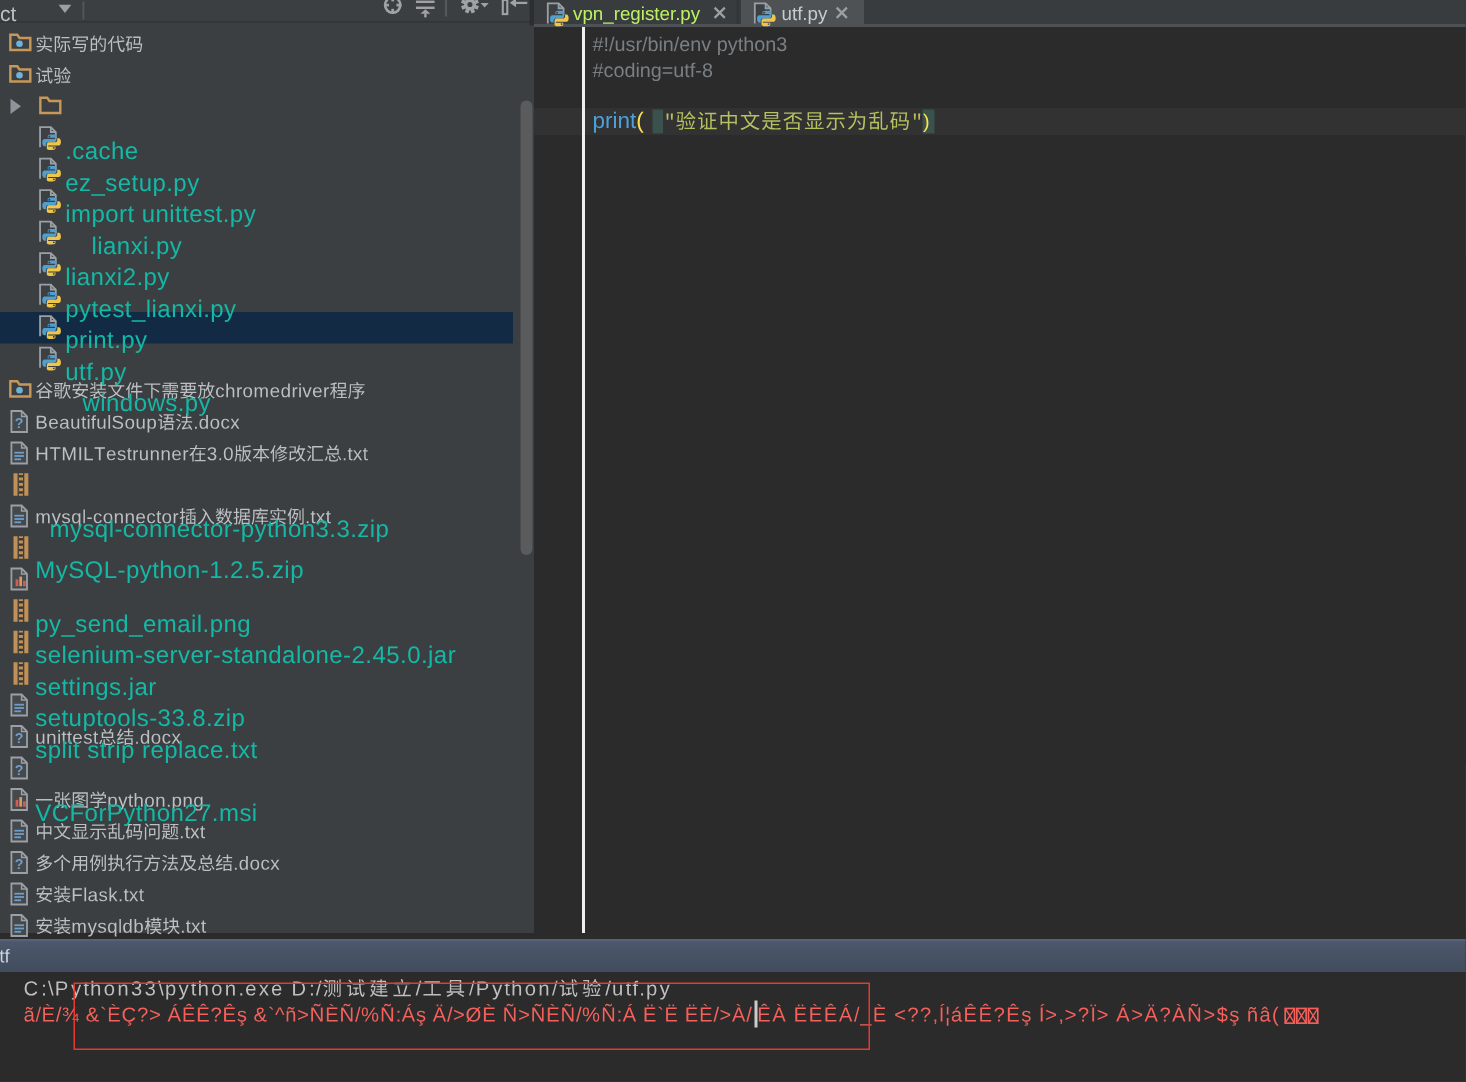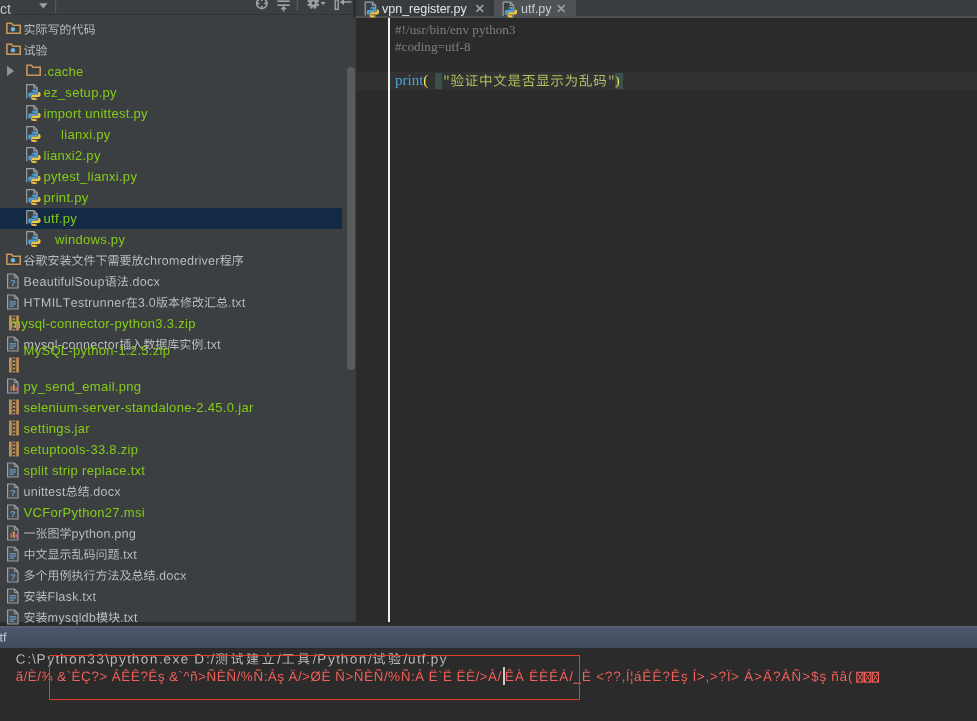--- a/index.html
+++ b/index.html
@@ -1,31 +1,31 @@
 <!DOCTYPE html>
 <html><head><meta charset="utf-8"><style>
 * { margin:0; padding:0; box-sizing:border-box; }
 html,body { width:977px; height:721px; overflow:hidden; background:#3c3f41;
   font-family:"Liberation Sans", sans-serif; }
 .abs { position:absolute; }
-.trow { position:absolute; font-size:13px; line-height:15px; color:#84cc16; white-space:pre; letter-spacing:0.3px; }
-.mono { font-family:Liberation Serif, serif; white-space:pre; }
+.trow { position:absolute; font-size:16px; line-height:15px; color:#14b8a6; white-space:pre; letter-spacing:0.3px;margin-top:30px; }
+.mono { font-family:Liberation Sans, sans-serif; white-space:pre; }
 </style></head>
 <body>
 
 <div class="abs" style="left:0;top:0;width:357px;height:15px;background:#3c3f41;border-bottom:1px solid #313537"></div>
 <div class="abs" style="left:0;top:0.5px;font-size:14px;color:#bcc0c3">ct</div>
 
 <div class="abs" style="left:0;top:208px;width:342px;height:21px;background:#122a43"></div>
 
 <div class="abs" style="left:356px;top:0;width:621px;height:15.5px;background:#393c3e"></div>
 <div class="abs" style="left:356px;top:15.5px;width:621px;height:609.5px;background:#2b2b2b"></div>
 <div class="abs" style="left:356px;top:15.5px;width:621px;height:2px;background:#4e5254"></div>
 <div class="abs" style="left:493.5px;top:0;width:82px;height:17.5px;background:#4e5254"></div>
-<div class="abs" style="left:382px;top:2px;font-size:12.5px;color:#e5e5e5">vpn_register.py</div>
+<div class="abs" style="left:382px;top:2px;font-size:12.5px;color:#bef264">vpn_register.py</div>
 <div class="abs" style="left:521px;top:2px;font-size:12.5px;color:#c7cbce">utf.py</div>
 <div class="abs" style="left:491.3px;top:0;width:1.6px;height:15.5px;background:#323639"></div>
 <div class="abs" style="left:353px;top:0;width:3px;height:17px;background:#2c2f31"></div>
 
 <div class="abs" style="left:356px;top:72px;width:621px;height:17.5px;background:#323232"></div>
 
 <div class="abs" style="left:388.4px;top:17.5px;width:1.6px;height:607px;background:#efefef"></div>
 
 <div class="abs mono" style="left:395px;top:21px;font-size:13.2px;line-height:17px;color:#7a7f84">#!/usr/bin/env python3
 #coding=utf-8</div>
@@ -235,19 +235,19 @@
 
 <div class="trow" style="left:43.5px;top:64.2px">.cache</div>
 <div class="trow" style="left:43.5px;top:85.2px">ez_setup.py</div>
 <div class="trow" style="left:43.5px;top:106.2px">import unittest.py</div>
 <div class="trow" style="left:61px;top:127.2px">lianxi.py</div>
 <div class="trow" style="left:43.5px;top:148.2px">lianxi2.py</div>
 <div class="trow" style="left:43.5px;top:169.2px">pytest_lianxi.py</div>
 <div class="trow" style="left:43.5px;top:190.2px">print.py</div>
 <div class="trow" style="left:43.5px;top:211.2px">utf.py</div>
 <div class="trow" style="left:55px;top:232.2px">windows.py</div>
-<div class="trow" style="left:10px;top:316.2px">mysql-connector-python3.3.zip</div>
+<div class="trow" style="left:33px;top:316.2px">mysql-connector-python3.3.zip</div>
 <div class="trow" style="left:23.5px;top:343px">MySQL-python-1.2.5.zip</div>
 <div class="trow" style="left:23.5px;top:379.2px">py_send_email.png</div>
 <div class="trow" style="left:23.5px;top:400.2px">selenium-server-standalone-2.45.0.jar</div>
 <div class="trow" style="left:23.5px;top:421.2px">settings.jar</div>
 <div class="trow" style="left:23.5px;top:442.2px">setuptools-33.8.zip</div>
 <div class="trow" style="left:23.5px;top:463.2px">split strip replace.txt</div>
 <div class="trow" style="left:23.5px;top:505.2px">VCForPython27.msi</div>
 </body></html>

